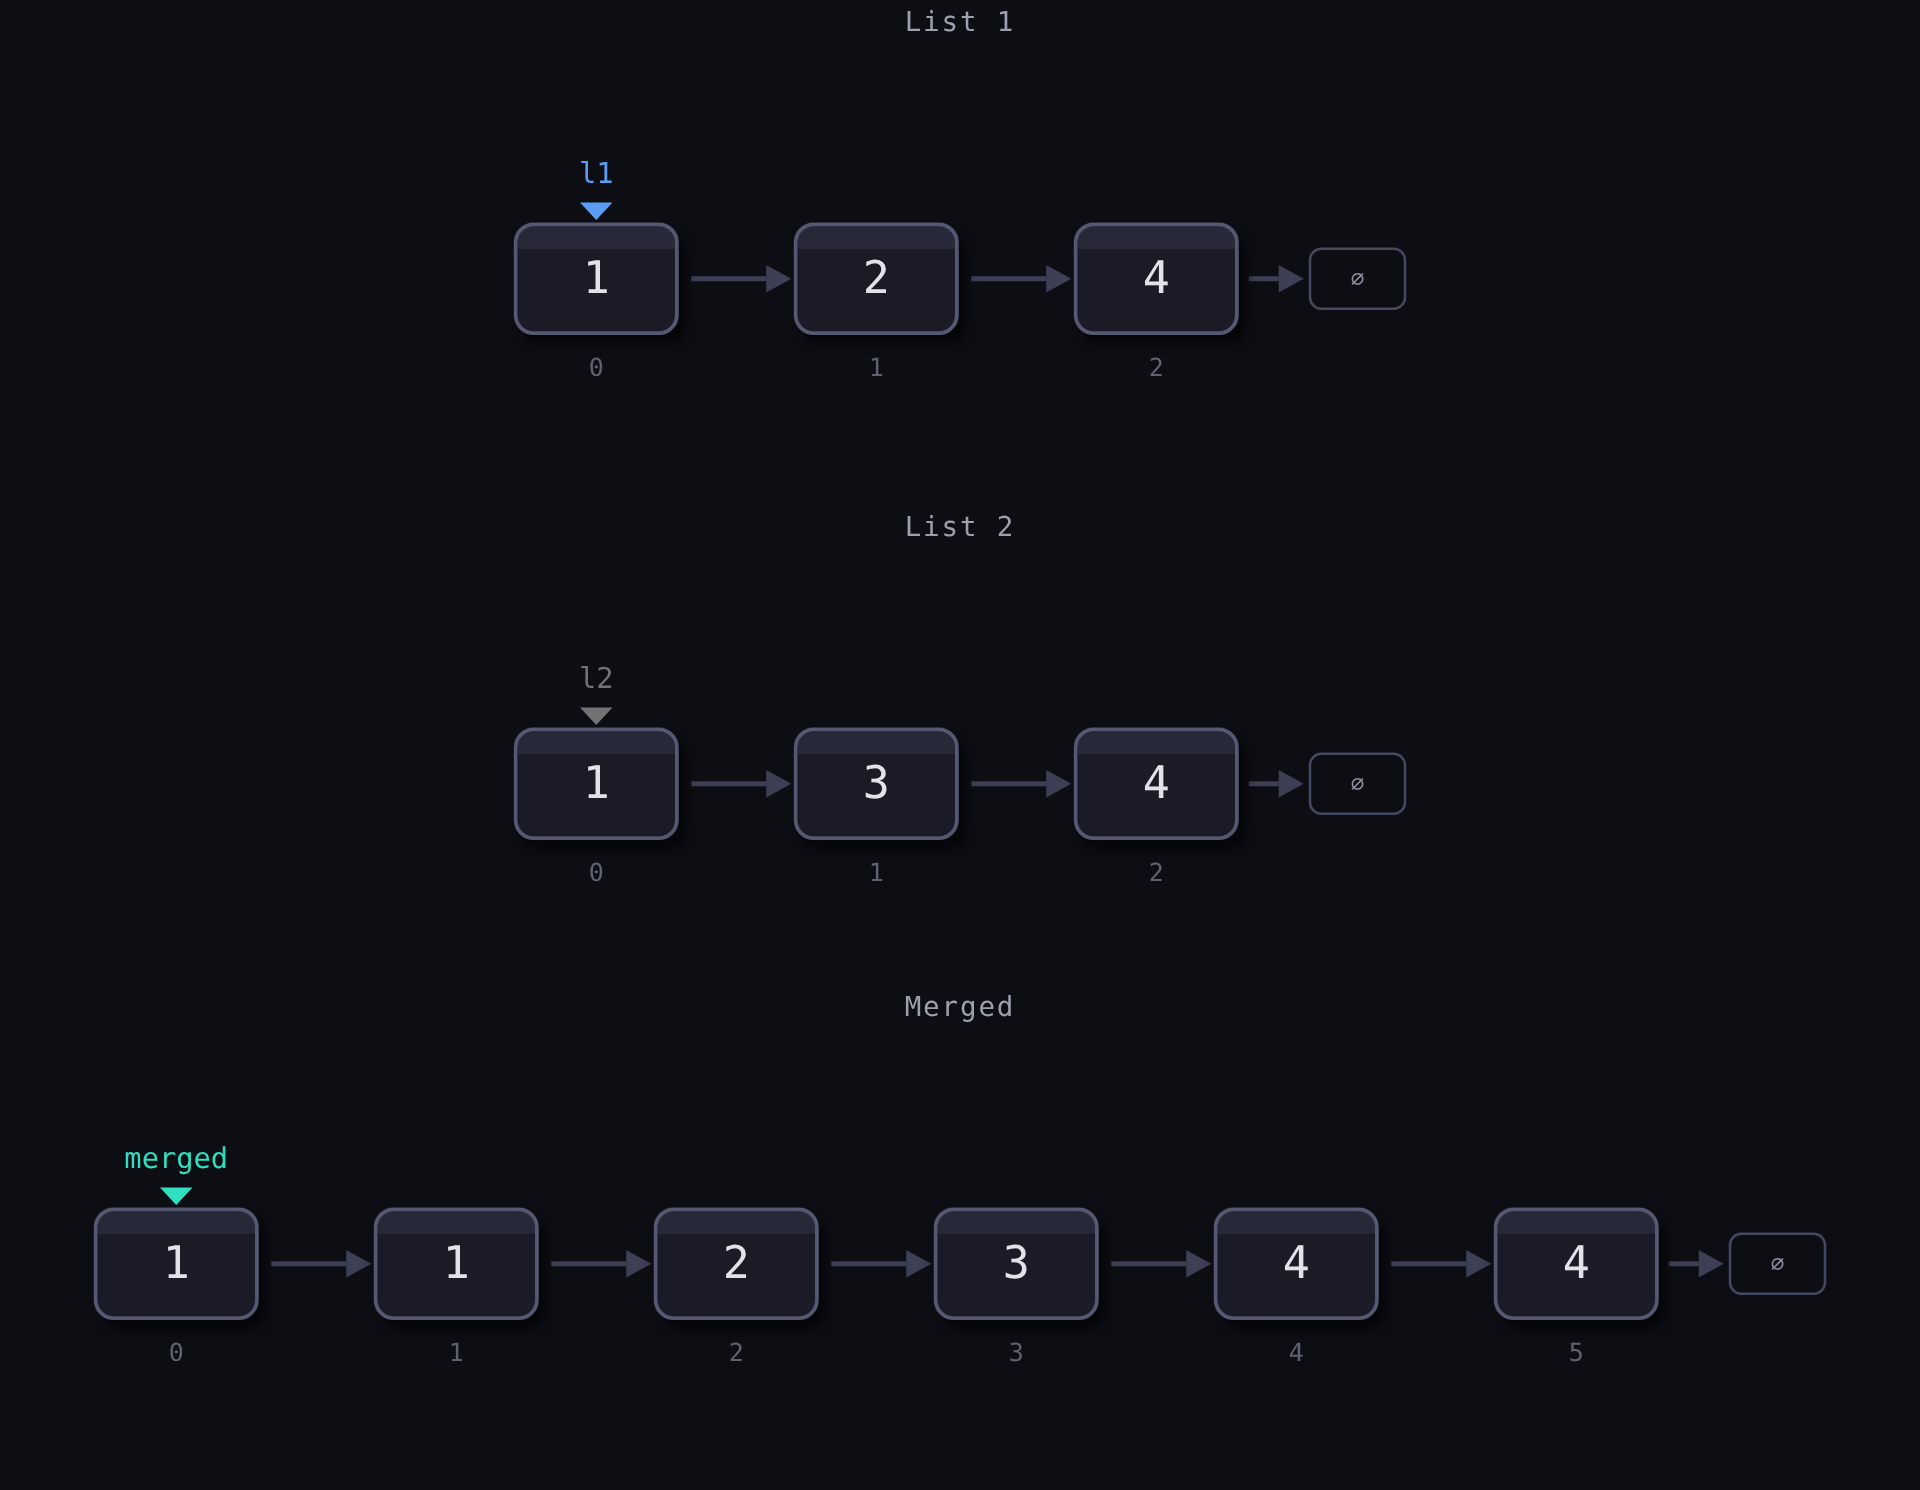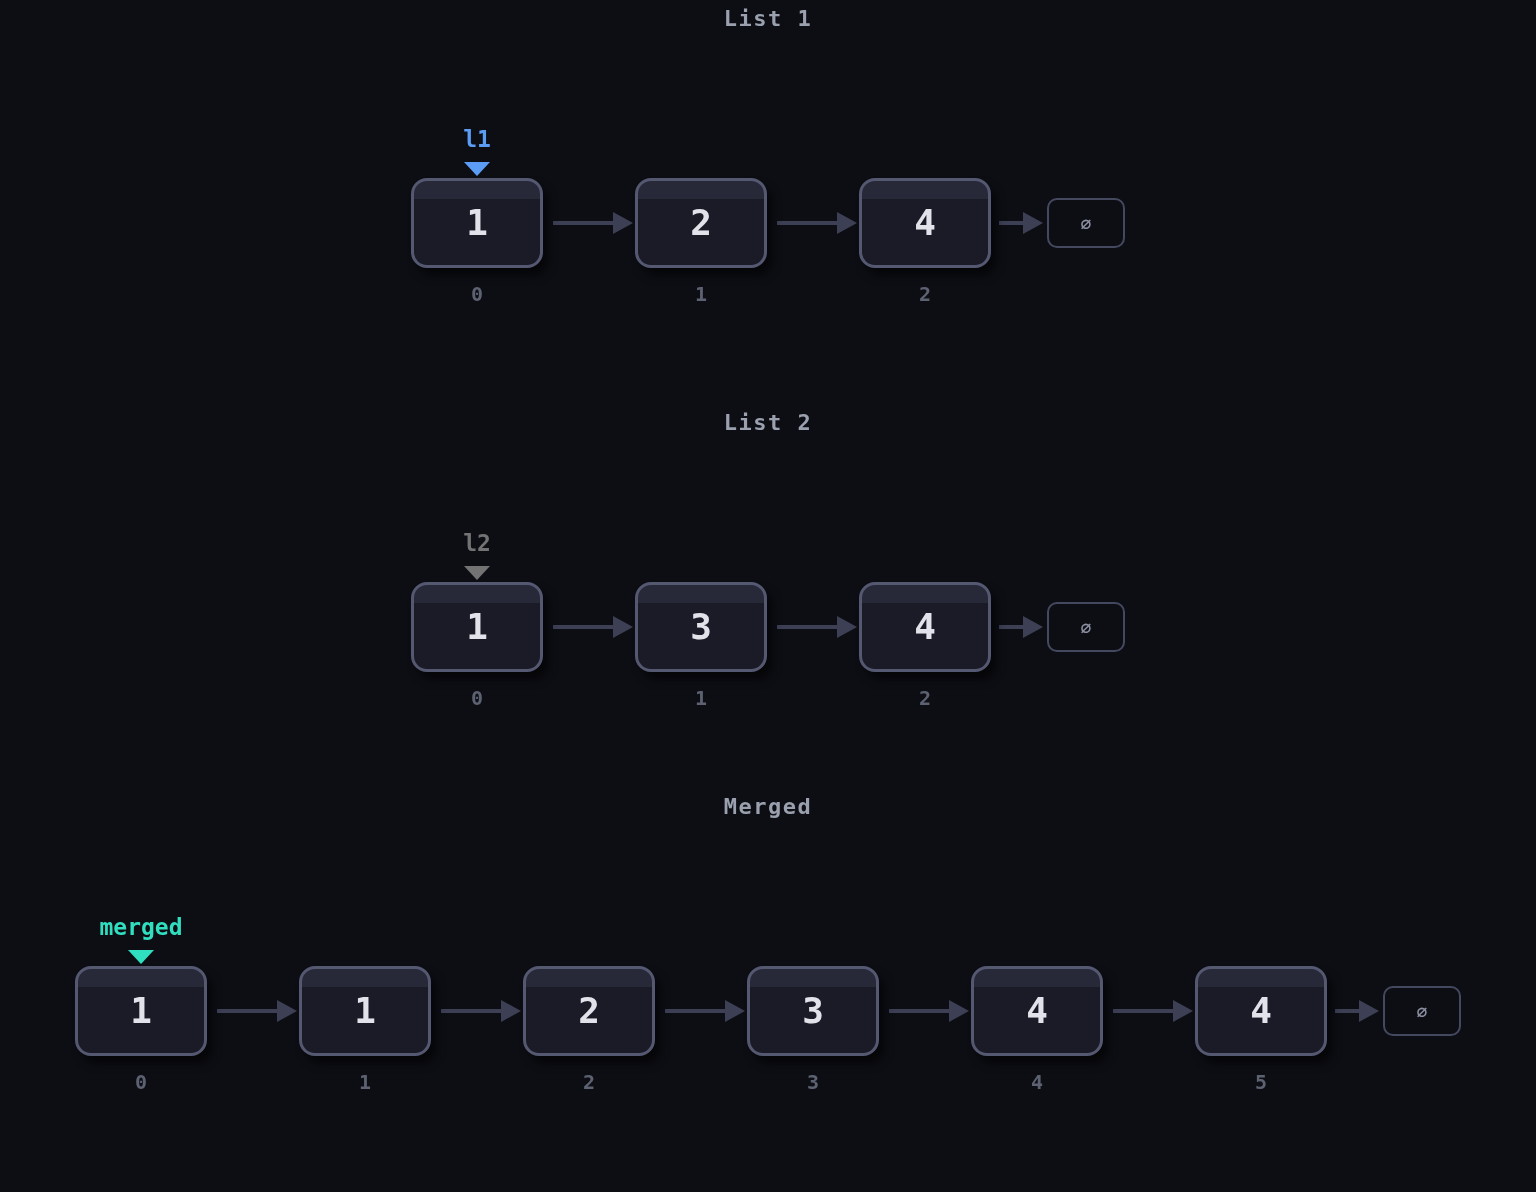--- a/index.html
+++ b/index.html
@@ -7,21 +7,20 @@
     padding: 0;
     background: #0d0e14;
     font-family: "DejaVu Sans Mono", "Liberation Mono", monospace;
   }
   .canvas {
     position: relative;
     width: 1536px;
     height: 1192px;
     background: #0d0e14;
     overflow: hidden;
-    font-weight: bold;
   }
   .section { position: absolute; left: 0; width: 100%; }
   .section-1 { top: 0;     height: 404px; }
   .section-2 { top: 404px; height: 404px; }
   .section-3 { top: 788px; height: 384px; }
 
   .section-title {
     position: absolute;
     top: 6px; left: 0; width: 100%;
     text-align: center;

